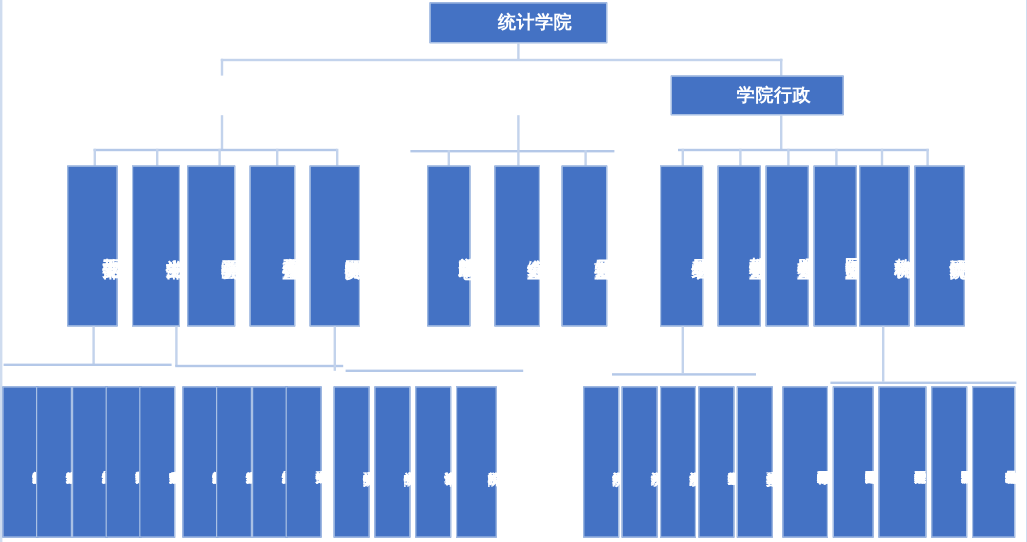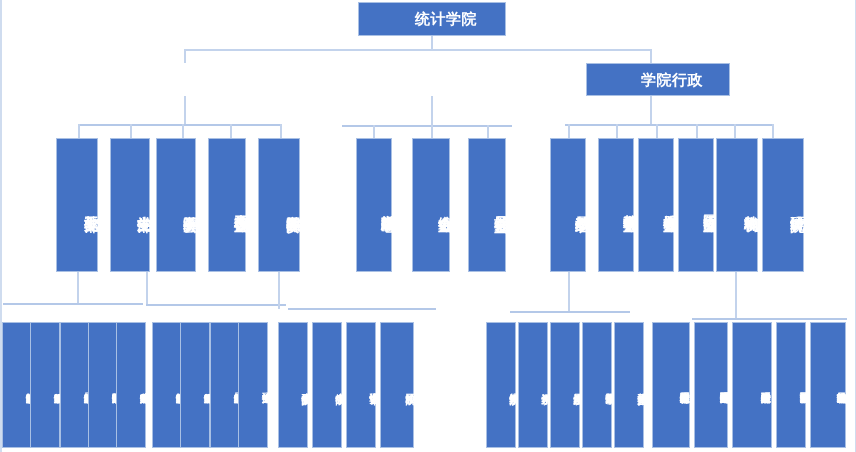--- a/index.html
+++ b/index.html
@@ -77,21 +77,21 @@
   <div class="frame-left"></div>
   <div class="frame-right"></div>
 
   <div class="node h" style="left:358px; top:2px; width:148px; height:34px;">统计学院</div>
 
   <div class="conn v" style="left:431px; top:36px; height:14px;"></div>
   <div class="conn h" style="left:184px; top:49px; width:468px;"></div>
   <div class="conn v" style="left:184px; top:49px; height:14px;"></div>
   <div class="conn v" style="left:650px; top:49px; height:14px;"></div>
 
-  <div class="node h lvl2" style="left:586px; top:63px; width:144px; height:33px;">学院行政</div>
+  <div class="node h lvl2" style="left:559px; top:63px; width:144px; height:33px;">学院行政</div>
 
   <div class="conn v" style="left:184px; top:96px; height:29px;"></div>
   <div class="conn h strong" style="left:78px; top:124px; width:203px;"></div>
   <div class="conn v" style="left:78px; top:124px; height:14px;"></div>
   <div class="conn v" style="left:130px; top:124px; height:14px;"></div>
   <div class="conn v" style="left:182px; top:124px; height:14px;"></div>
   <div class="conn v" style="left:230px; top:124px; height:14px;"></div>
   <div class="conn v" style="left:280px; top:124px; height:14px;"></div>
 
   <div class="conn v" style="left:431px; top:96px; height:30px;"></div>

